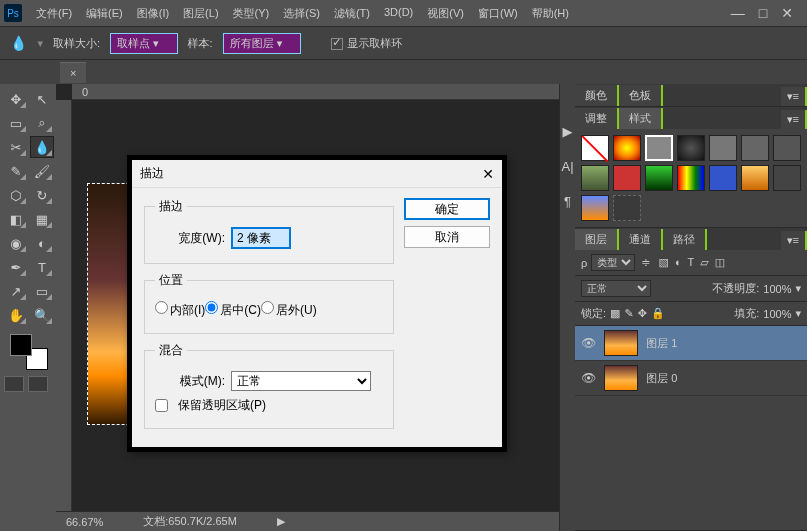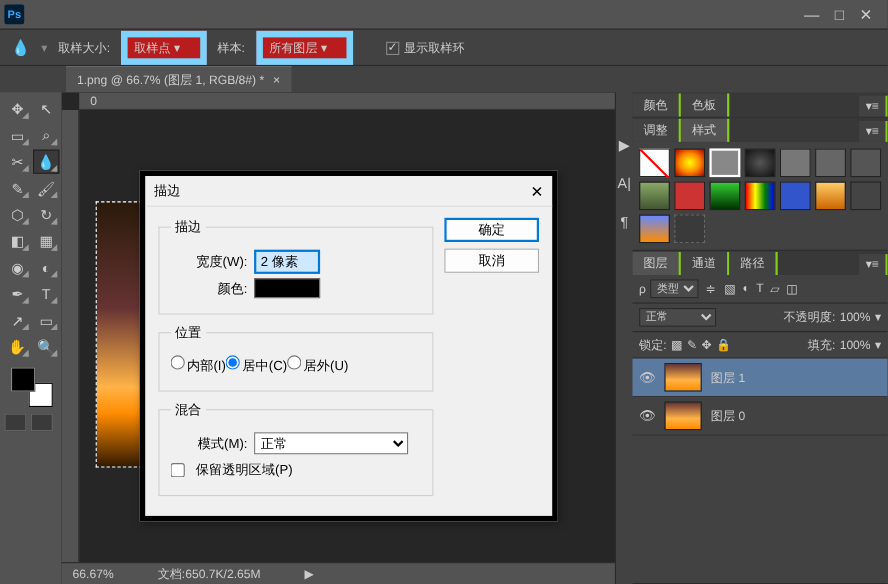--- a/index.html
+++ b/index.html
@@ -1,25 +1,25 @@
 <!DOCTYPE html>
 <html><head>
 <meta charset="utf-8">
 <style>
 *{box-sizing:border-box;margin:0;padding:0;font-family:"Microsoft YaHei",Arial,sans-serif;font-size:11px;color:#ccc;user-select:none}
 body{background:#535353;width:807px;height:531px;overflow:hidden;position:relative}
 .titlebar{height:26px;background:#535353;display:flex;align-items:center;padding:0 4px}
-.ps-logo{width:18px;height:18px;background:#001e36;color:#31a8ff;font-weight:bold;font-size:10px;display:flex;align-items:center;justify-content:center;border-radius:2px;margin-right:8px}
+.ps-logo{width:18px;height:18px;background:#001e36;color:#31a8ff;font-weight:normal;font-size:10px;display:flex;align-items:center;justify-content:center;border-radius:2px;margin-right:8px}
 .menu{display:flex;gap:2px}
 .menu span{padding:4px 6px;cursor:pointer}
 .winbtns{margin-left:auto;display:flex;gap:14px;padding-right:10px}
 .winbtns span{font-size:14px;cursor:pointer}
 .optbar{height:34px;background:#424242;border-top:1px solid #2a2a2a;border-bottom:1px solid #2a2a2a;display:flex;align-items:center;padding:0 10px;gap:10px}
 .optbar .eyedrop{font-size:14px}
-.optbar select,.optbar .sel{background:#b91c1c;border:6px solid #7dd3fc;color:#ccc;padding:2px 18px 2px 6px;font-size:11px}
+.optbar select,.optbar .sel{background:#701a75;border:1px solid #7dd3fc;color:#ccc;padding:2px 18px 2px 6px;font-size:11px}
 .chk{width:12px;height:12px;border:1px solid #888;display:inline-block;vertical-align:middle;margin-right:4px;position:relative}
 .chk.on::after{content:"✓";position:absolute;top:-3px;left:0;color:#ccc;font-size:11px}
 .doctab{height:24px;background:#424242;display:flex;align-items:center;padding-left:60px}
 .doctab .tab{background:#535353;padding:4px 10px;border-top:1px solid #666;display:flex;gap:8px;align-items:center}
 .main{display:flex;height:447px}
 .tools{width:56px;background:#535353;padding:4px;display:grid;grid-template-columns:1fr 1fr;gap:2px;align-content:start}
 .tool{width:24px;height:22px;display:flex;align-items:center;justify-content:center;font-size:13px;border:1px solid transparent;position:relative}
 .tool.sel{background:#3a3a3a;border:1px solid #222}
 .tool.corner::after{content:"";position:absolute;right:1px;bottom:1px;border:3px solid transparent;border-right-color:#999;border-bottom-color:#999;width:0;height:0}
 .swatches{grid-column:1/3;margin-top:6px;position:relative;height:36px}
@@ -73,40 +73,52 @@
 .frow .colorbox{width:60px;height:18px;background:#000;border:1px solid #777}
 .frow input[type=radio]{margin-right:2px}
 .frow select{border:1px solid #7a7a7a;padding:1px;font-size:12px;width:140px;background:#fff}
 .frow input[type=checkbox]{margin-right:4px}
 </style>
 </head>
 <body>
 
 <div class="titlebar">
   <div class="ps-logo">Ps</div>
+  <div class="menu">
+    <span>文件(F)</span>
+    <span>编辑(E)</span>
+    <span>图像(I)</span>
+    <span>图层(L)</span>
+    <span>类型(Y)</span>
+    <span>选择(S)</span>
+    <span>滤镜(T)</span>
+    <span>3D(D)</span>
+    <span>视图(V)</span>
+    <span>窗口(W)</span>
+    <span>帮助(H)</span>
+  </div>
   <div class="winbtns">
     <span>—</span>
     <span>□</span>
     <span>✕</span>
   </div>
 </div>
 
 <div class="optbar">
   <span class="eyedrop">💧</span>
   <span style="color:#888">▾</span>
   <span>取样大小:</span>
   <span class="sel"><span>取样点</span> ▾</span>
   <span>样本:</span>
   <span class="sel"><span>所有图层</span> ▾</span>
   <span style="margin-left:20px"><span class="chk on"></span><span>显示取样环</span></span>
 </div>
 
 <div class="doctab">
   <div class="tab">
-      <span>1.png @ 66.7% (图层 1, RGB/8#) *</span>
       <span>×</span>
     </div>
 </div>
 
 <div class="main">
   <div class="tools">
     <div class="tool corner">✥</div>
     <div class="tool">↖</div>
     <div class="tool corner">▭</div>
     <div class="tool corner">⌕</div>
@@ -247,24 +259,20 @@
     <span class="x">✕</span>
   </div>
   <div class="dlg-body">
     <div class="dlg-left">
       <fieldset>
         <legend>描边</legend>
         <div class="frow">
           <label>宽度(W):</label>
           <input type="text" class="hl" value="2 像素" style="">
         </div>
-        <div class="frow">
-          <label>颜色:</label>
-          <div class="colorbox"></div>
-        </div>
       </fieldset>
       <fieldset>
         <legend>位置</legend>
         <div class="frow" style="gap:0">
           <label style="min-width:0"><input type="radio" name="pos" style=""><span>内部(I)</span></label>
           <label style="min-width:0"><input type="radio" name="pos" checked="" style=""><span>居中(C)</span></label>
           <label style="min-width:0"><input type="radio" name="pos" style=""><span>居外(U)</span></label>
         </div>
       </fieldset>
       <fieldset>

